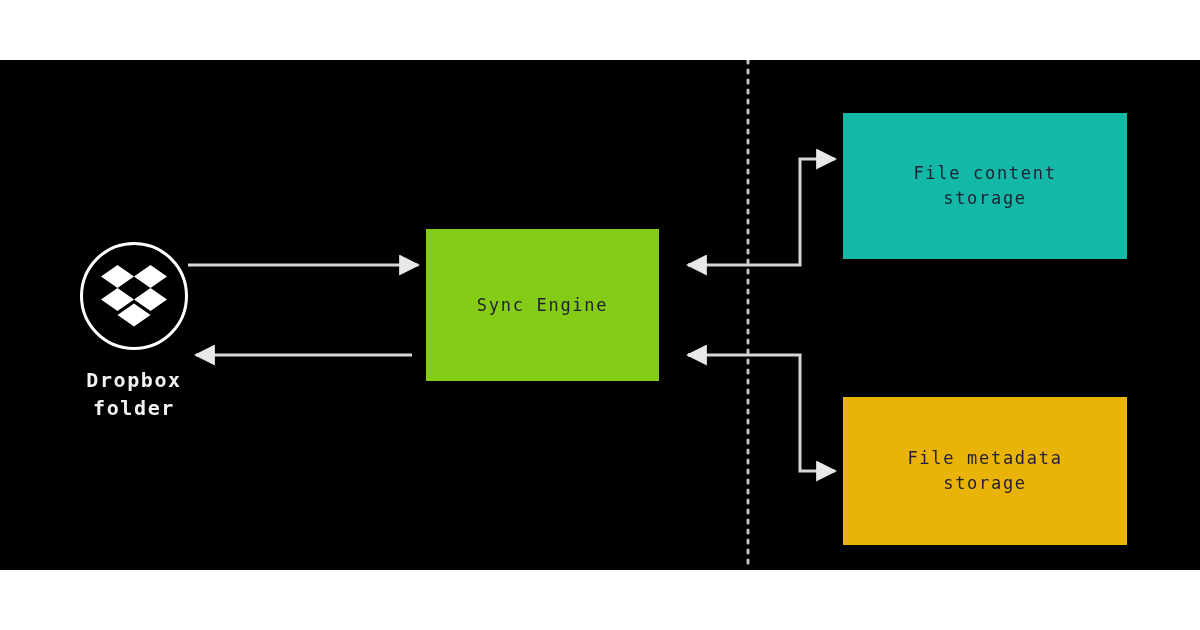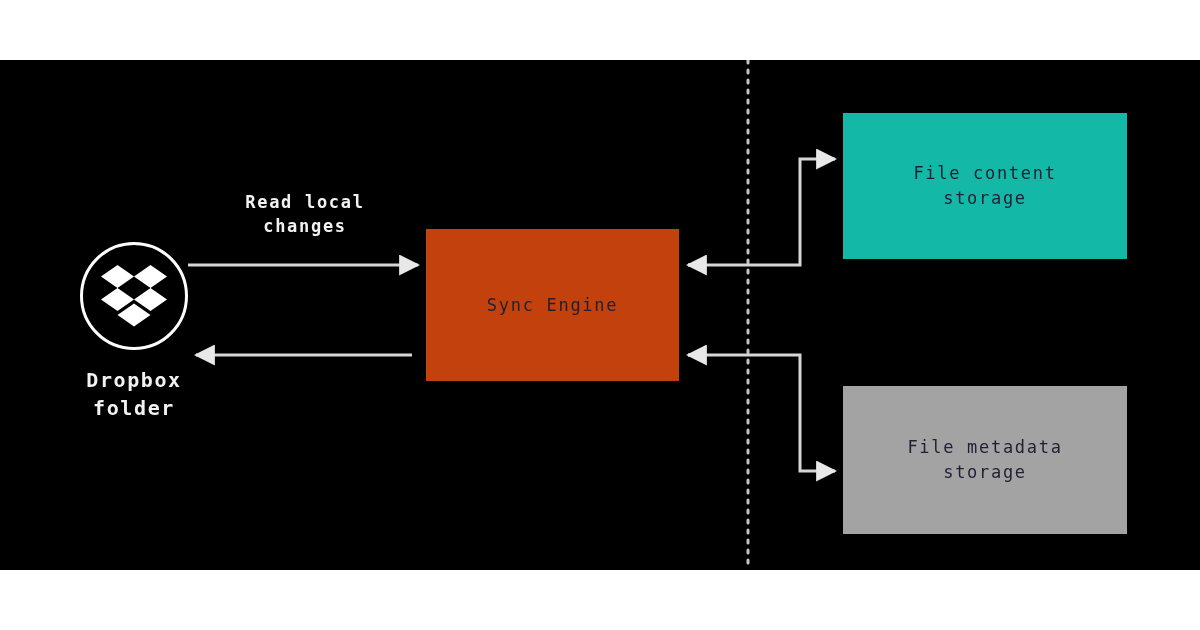--- a/index.html
+++ b/index.html
@@ -89,40 +89,40 @@
     color: #231f33;
     font-size: 17px;
     line-height: 1.45;
     letter-spacing: 1.7px;
     white-space: pre-line;
   }
 
   #sync-engine-box {
     left: 426px;
     top: 169px;
-    width: 253px;
+    width: 233px;
     height: 152px;
-    background: #c2410c;
+    background: #84cc16;
   }
 
   #file-content-box {
     left: 843px;
     top: 25px;
     width: 284px;
     height: 146px;
     background: #14b8a6;
     margin-top: 28px;
   }
 
   #file-metadata-box {
     left: 843px;
-    top: 326px;
+    top: 337px;
     width: 284px;
     height: 148px;
-    background: #a3a3a3;
+    background: #eab308;
   }
 
   
   .edge-label {
     position: absolute;
     color: #f2f2f2;
     font-size: 17px;
     line-height: 1.42;
     letter-spacing: 1.7px;
     white-space: pre-line;
@@ -192,18 +192,16 @@
     <div class="node-box" id="file-content-box">
       <span class="node-box-label">File content
 storage</span>
     </div>
 
     <div class="node-box" id="file-metadata-box">
       <span class="node-box-label">File metadata
 storage</span>
     </div>
 
-    <div class="edge-label" id="label-read-local">Read local
-changes</div>
 
 
   </div>
 </div>
 
 </body></html>

